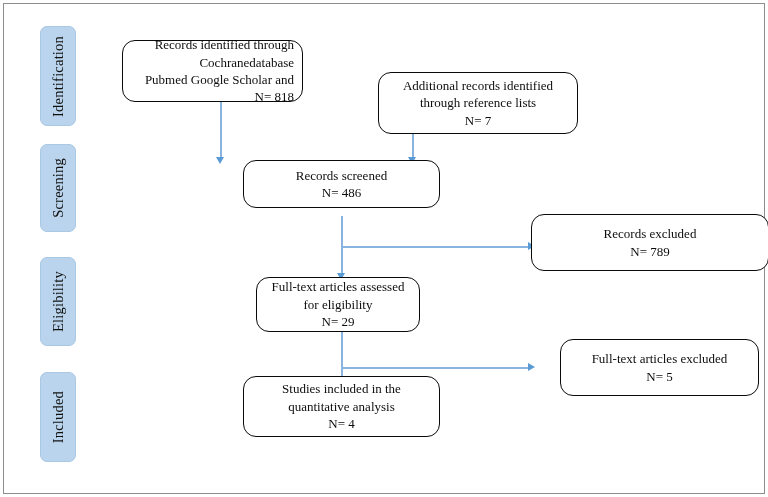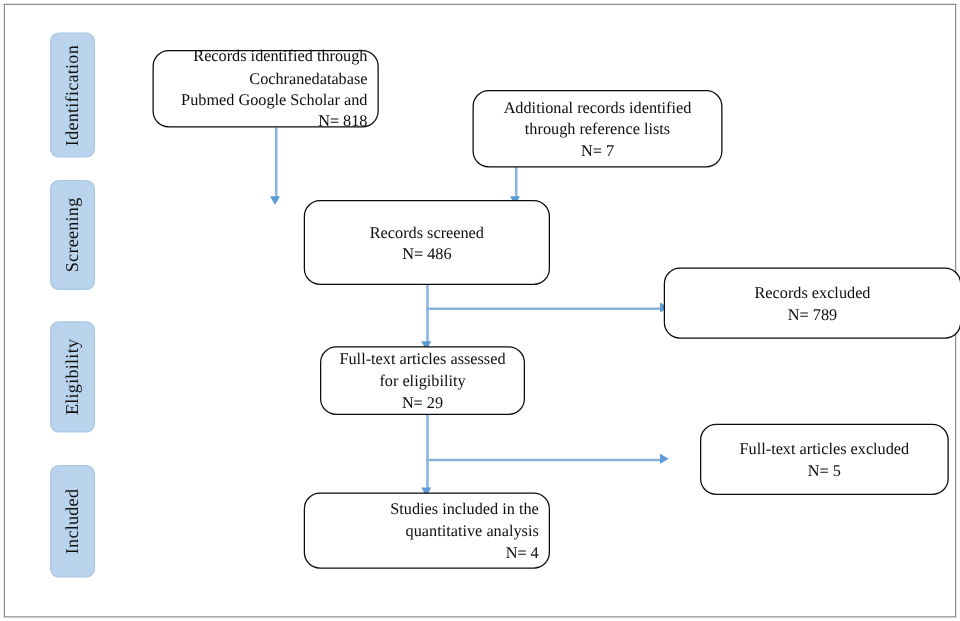--- a/index.html
+++ b/index.html
@@ -134,40 +134,40 @@
     <span class="ln">Pubmed Google Scholar and</span>
     <span class="ln">N= 818</span>
   </div>
 
   <div class="box" style="left:378px;top:40px;width:200px;height:62px;margin-top:32px;">
     <span class="ln">Additional records identified</span>
     <span class="ln">through reference lists</span>
     <span class="ln">N= 7</span>
   </div>
 
-  <div class="box" style="left:243px;top:160px;width:197px;height:68px;">
+  <div class="box" style="left:243px;top:160px;width:197px;height:48px;">
     <span class="ln">Records screened</span>
     <span class="ln">N= 486</span>
   </div>
 
   <div class="box" style="left:531px;top:214px;width:238px;height:57px;">
     <span class="ln">Records excluded</span>
     <span class="ln">N= 789</span>
   </div>
 
   <div class="box" style="left:256px;top:277px;width:164px;height:55px;">
     <span class="ln">Full-text articles assessed</span>
     <span class="ln">for eligibility</span>
     <span class="ln">N=  29</span>
   </div>
 
   <div class="box" style="left:531px;top:339px;width:199px;height:57px;margin-left:29px;">
     <span class="ln">Full-text articles excluded</span>
     <span class="ln">N= 5</span>
   </div>
 
-  <div class="box" style="left:243px;top:394px;width:197px;height:61px;align-items:flex-end;">
+  <div class="box" style="left:243px;top:376px;width:197px;height:61px;">
     <span class="ln">Studies included in the</span>
     <span class="ln">quantitative analysis</span>
     <span class="ln">N=  4</span>
   </div>
 
 </div>
 
 </body></html>

